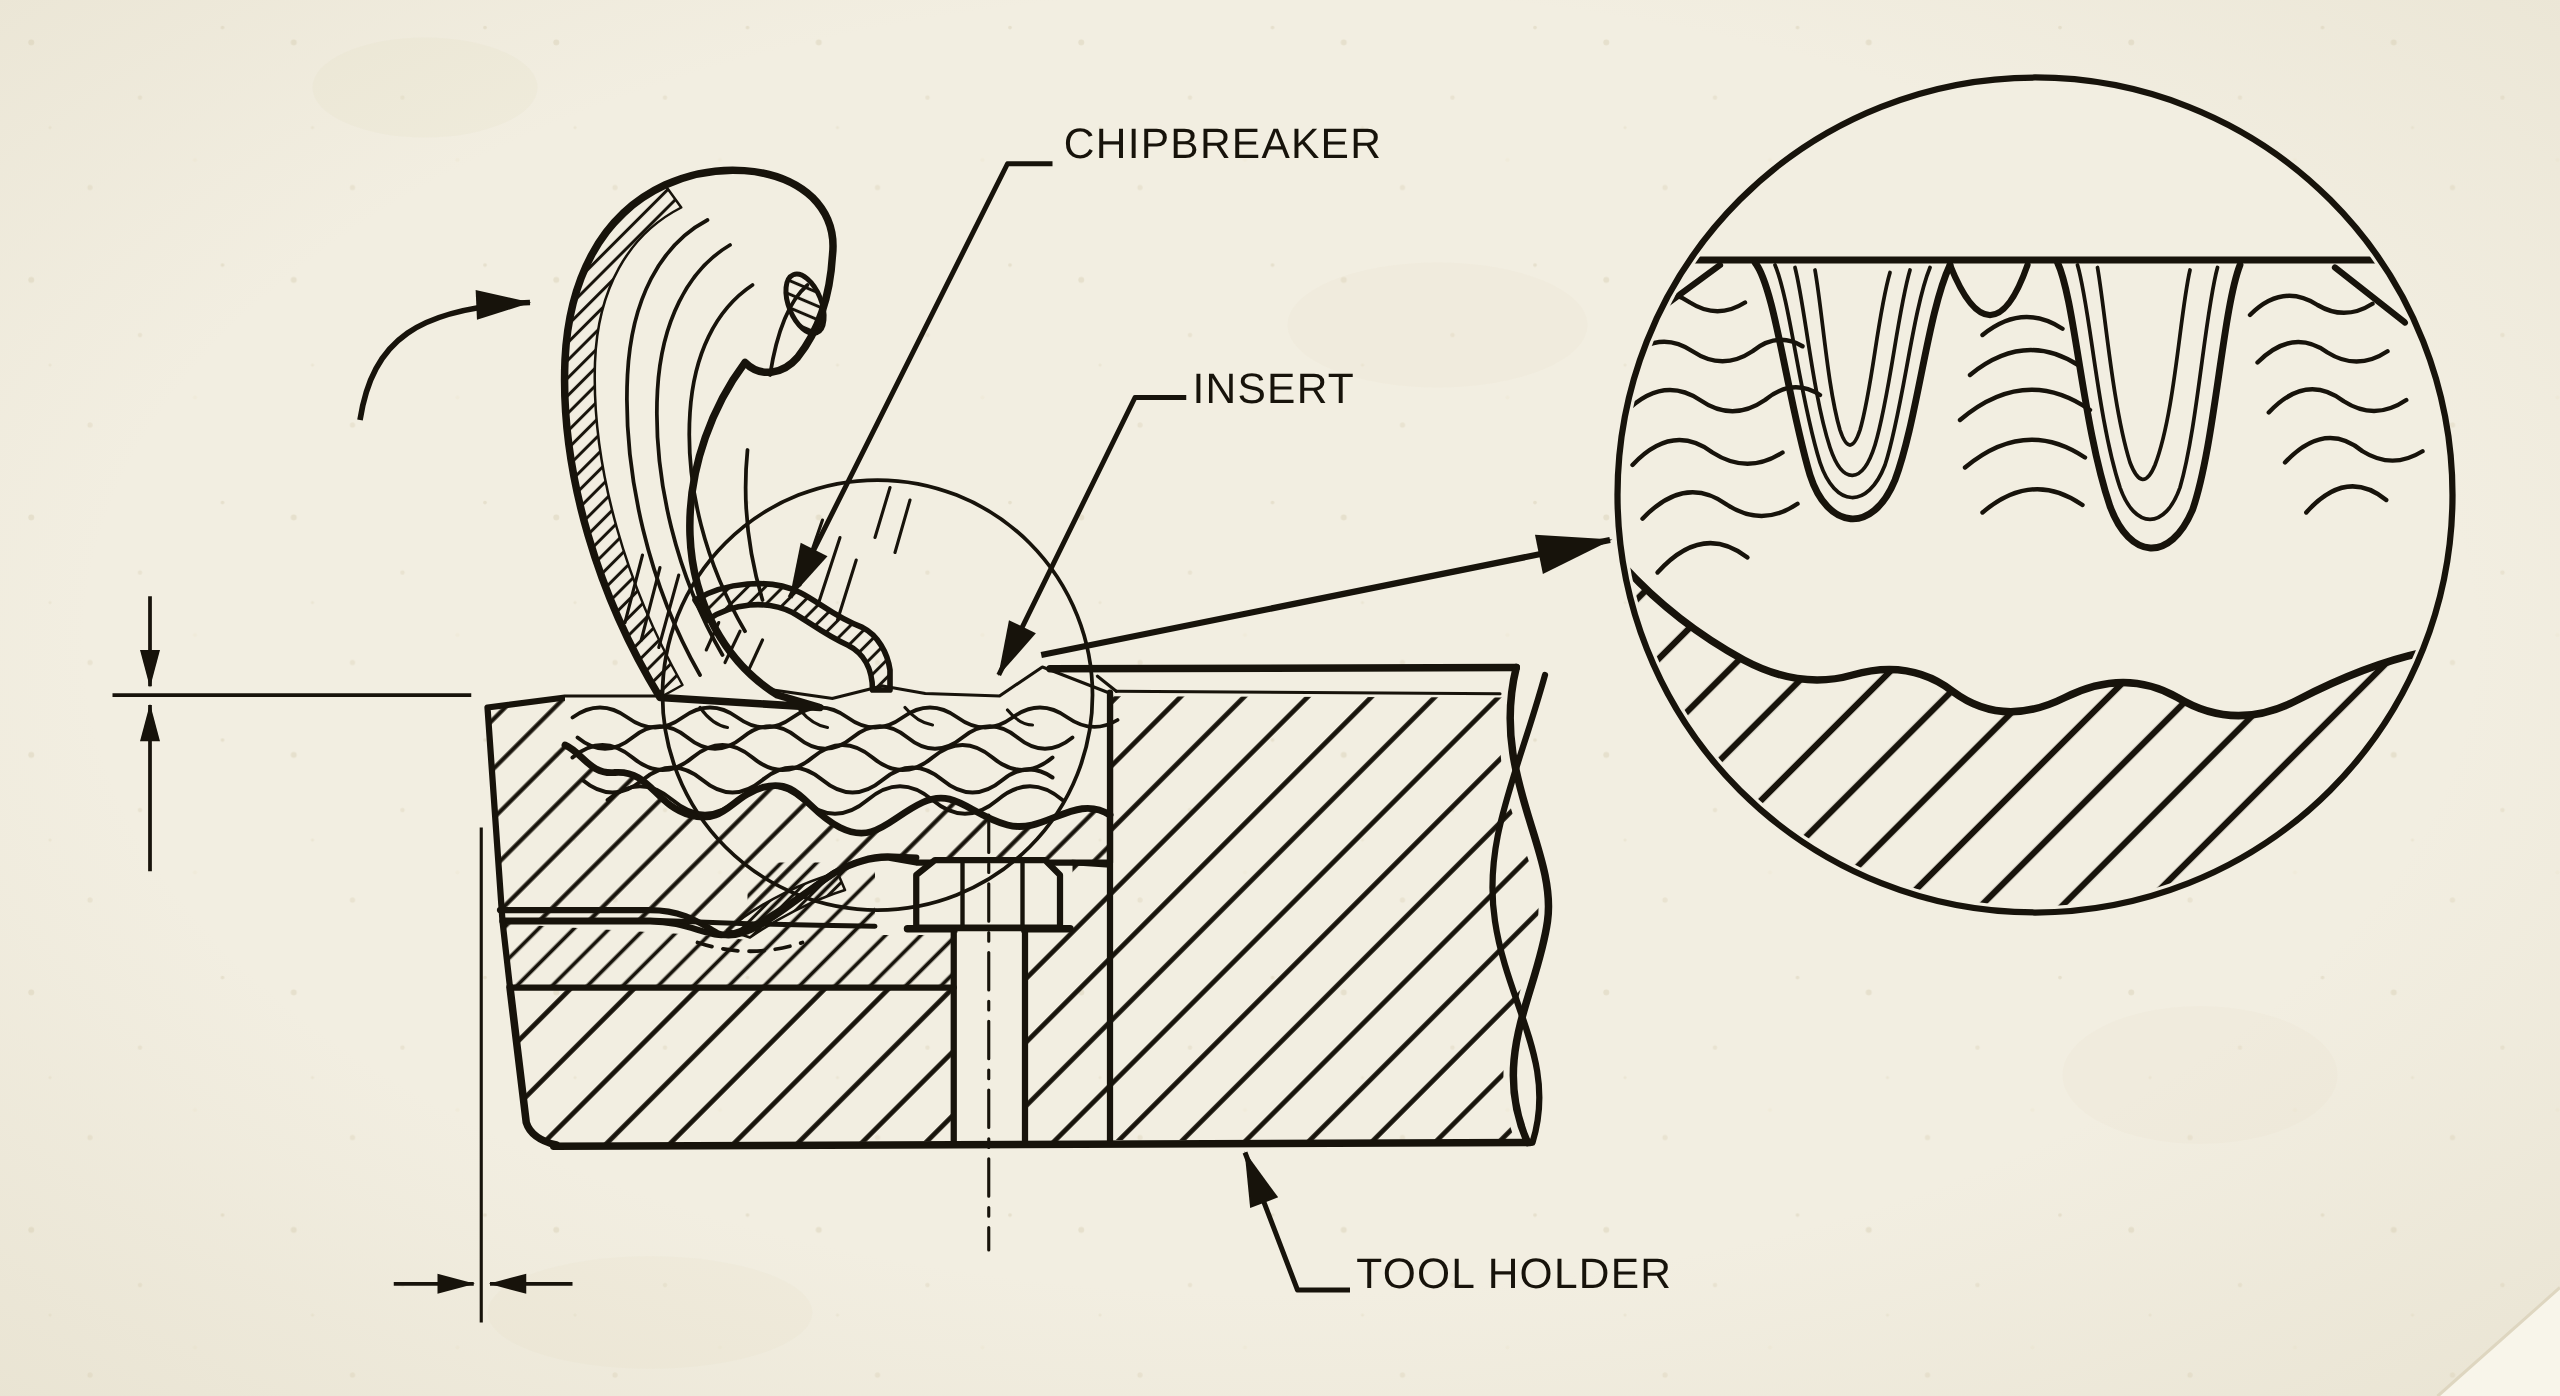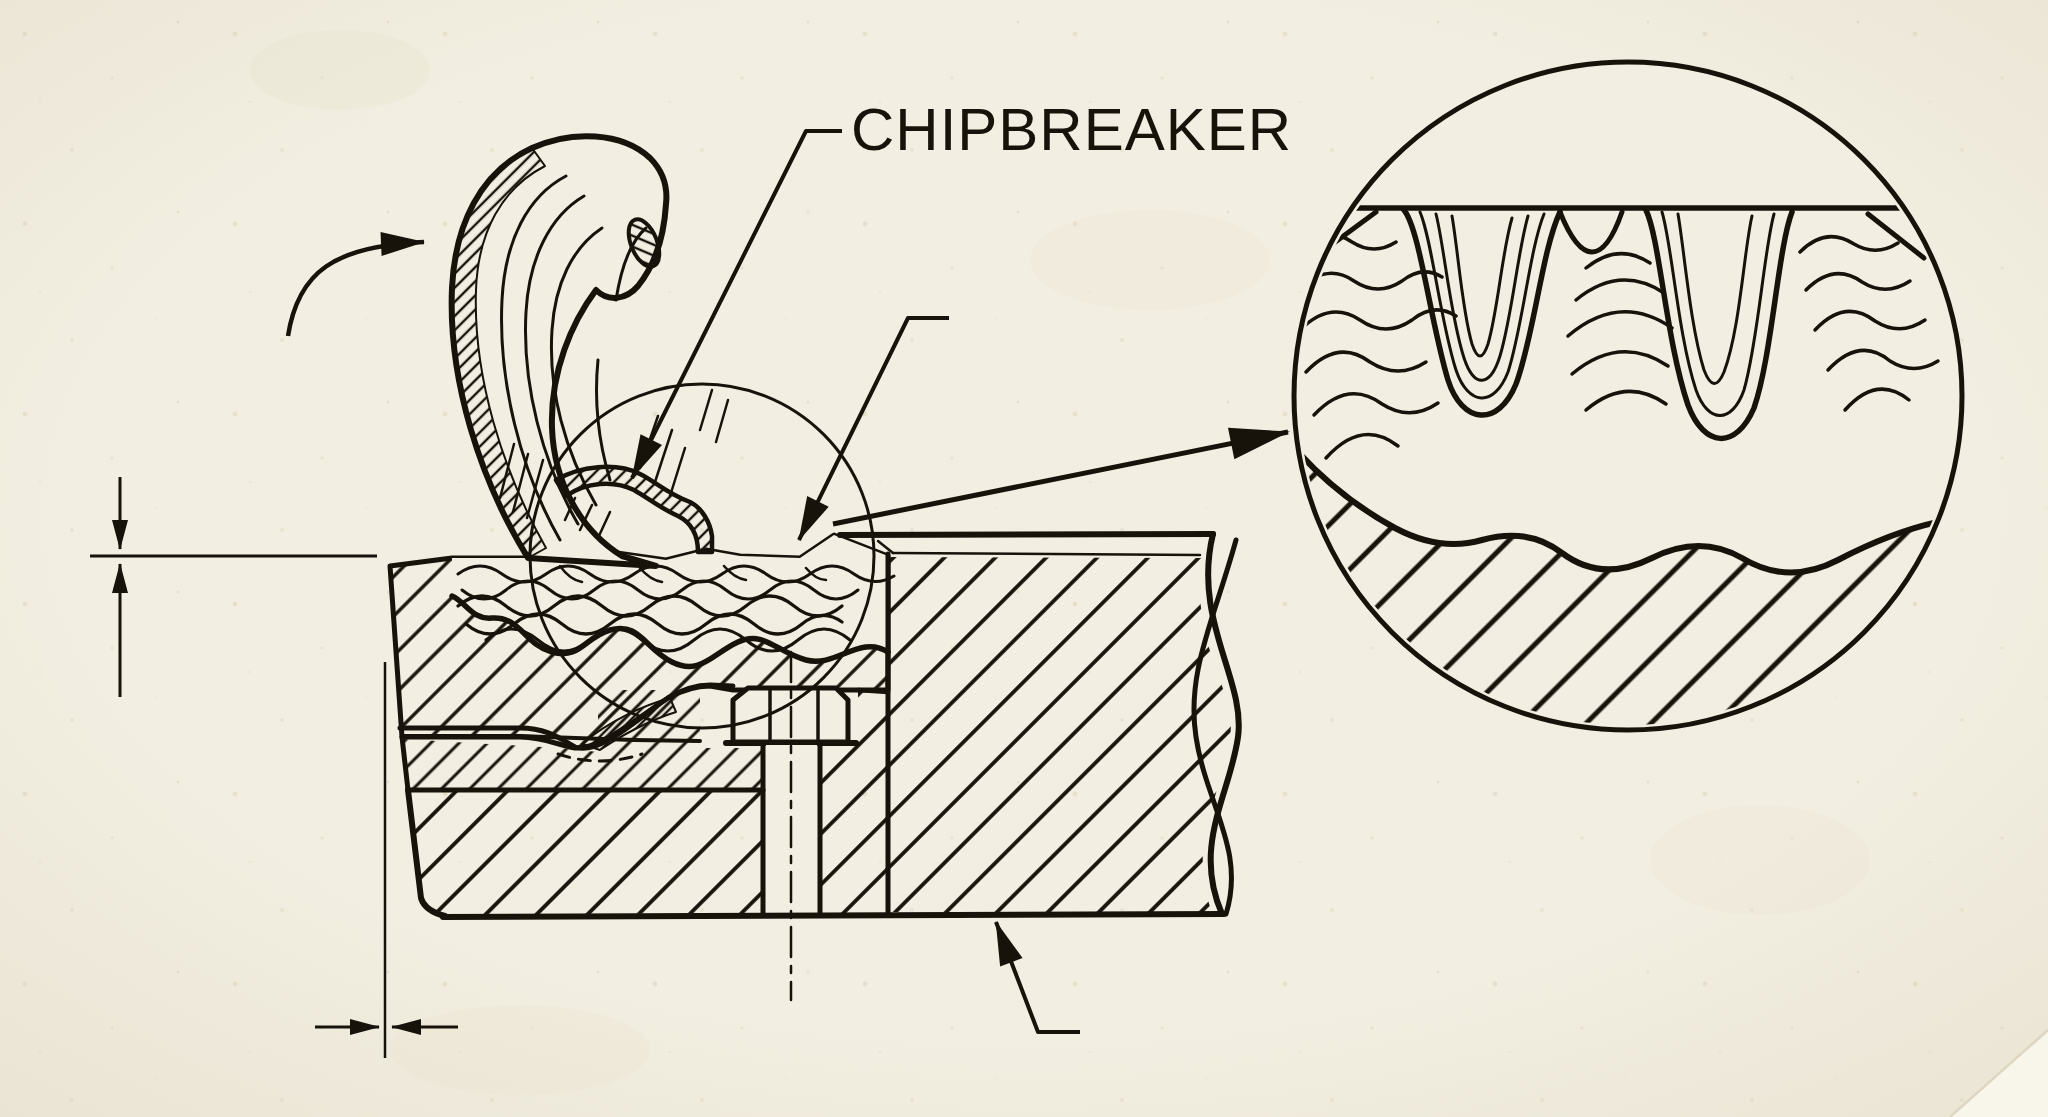--- a/index.html
+++ b/index.html
@@ -3,21 +3,21 @@
 <meta charset="utf-8">
 <style>
   html,body{margin:0;padding:0;background:#d8d4c6;}
   .stage{
     position:relative;width:2048px;height:1117px;overflow:hidden;
     background:#f2eee1;
     font-family:"Liberation Sans","DejaVu Sans",sans-serif;
   }
   .stage svg{position:absolute;left:0;top:0;}
   .lbl{
-    position:absolute;color:#17130b;font-size:60px;line-height:1.05;
+    position:absolute;color:#17130b;font-size:34px;line-height:1.05;
     letter-spacing:1px;white-space:nowrap;user-select:none;
   }
   #lbl-chipbreaker{left:851px;top:98px;}
   #lbl-insert{left:954px;top:294px;}
   #lbl-chipflow{left:142px;top:341px;}
   #lbl-toolholder{left:1085px;top:1002px;}
 </style>
 </head>
 <body>
 
@@ -264,14 +264,16 @@
                  Q1700,534 1742,558 Q1788,586 1838,560 Q1892,532 1938,522
                  A334,334 0 0 1 1298,452 Z" fill="url(#hatchDetail)" stroke="none"></path>
         <path d="M1298,452 Q1340,498 1395,528 Q1440,552 1482,540 Q1528,527 1562,553 Q1602,583 1652,558
                  Q1700,534 1742,558 Q1788,586 1838,560 Q1892,532 1938,522" fill="none" stroke="#17130b" stroke-width="6"></path>
       </g>
     </g>
   </g>
 </svg>
 
 <div class="lbl" id="lbl-chipbreaker">CHIPBREAKER</div>
+<div class="lbl" id="lbl-insert">INSERT</div>
+<div class="lbl" id="lbl-toolholder">TOOL HOLDER</div>
 
 </div>
 
 </body></html>

